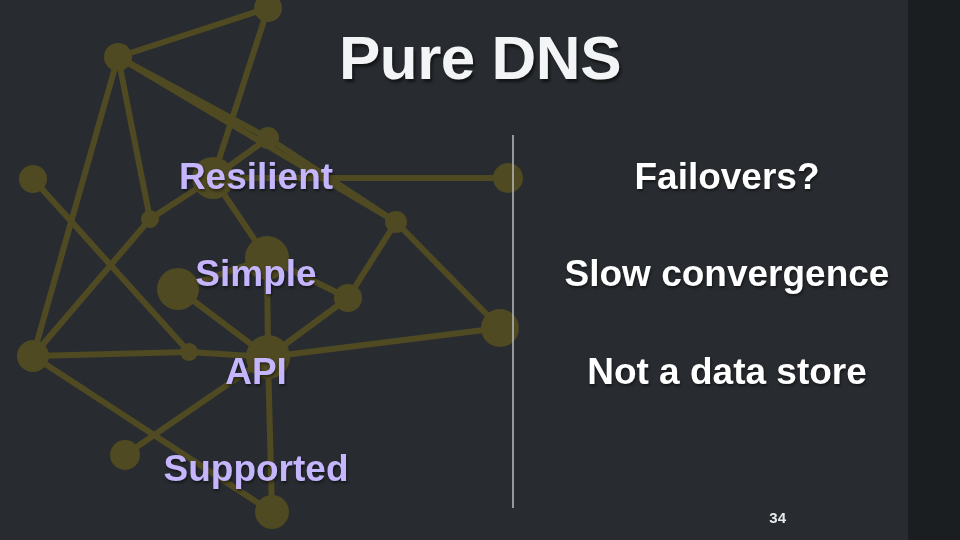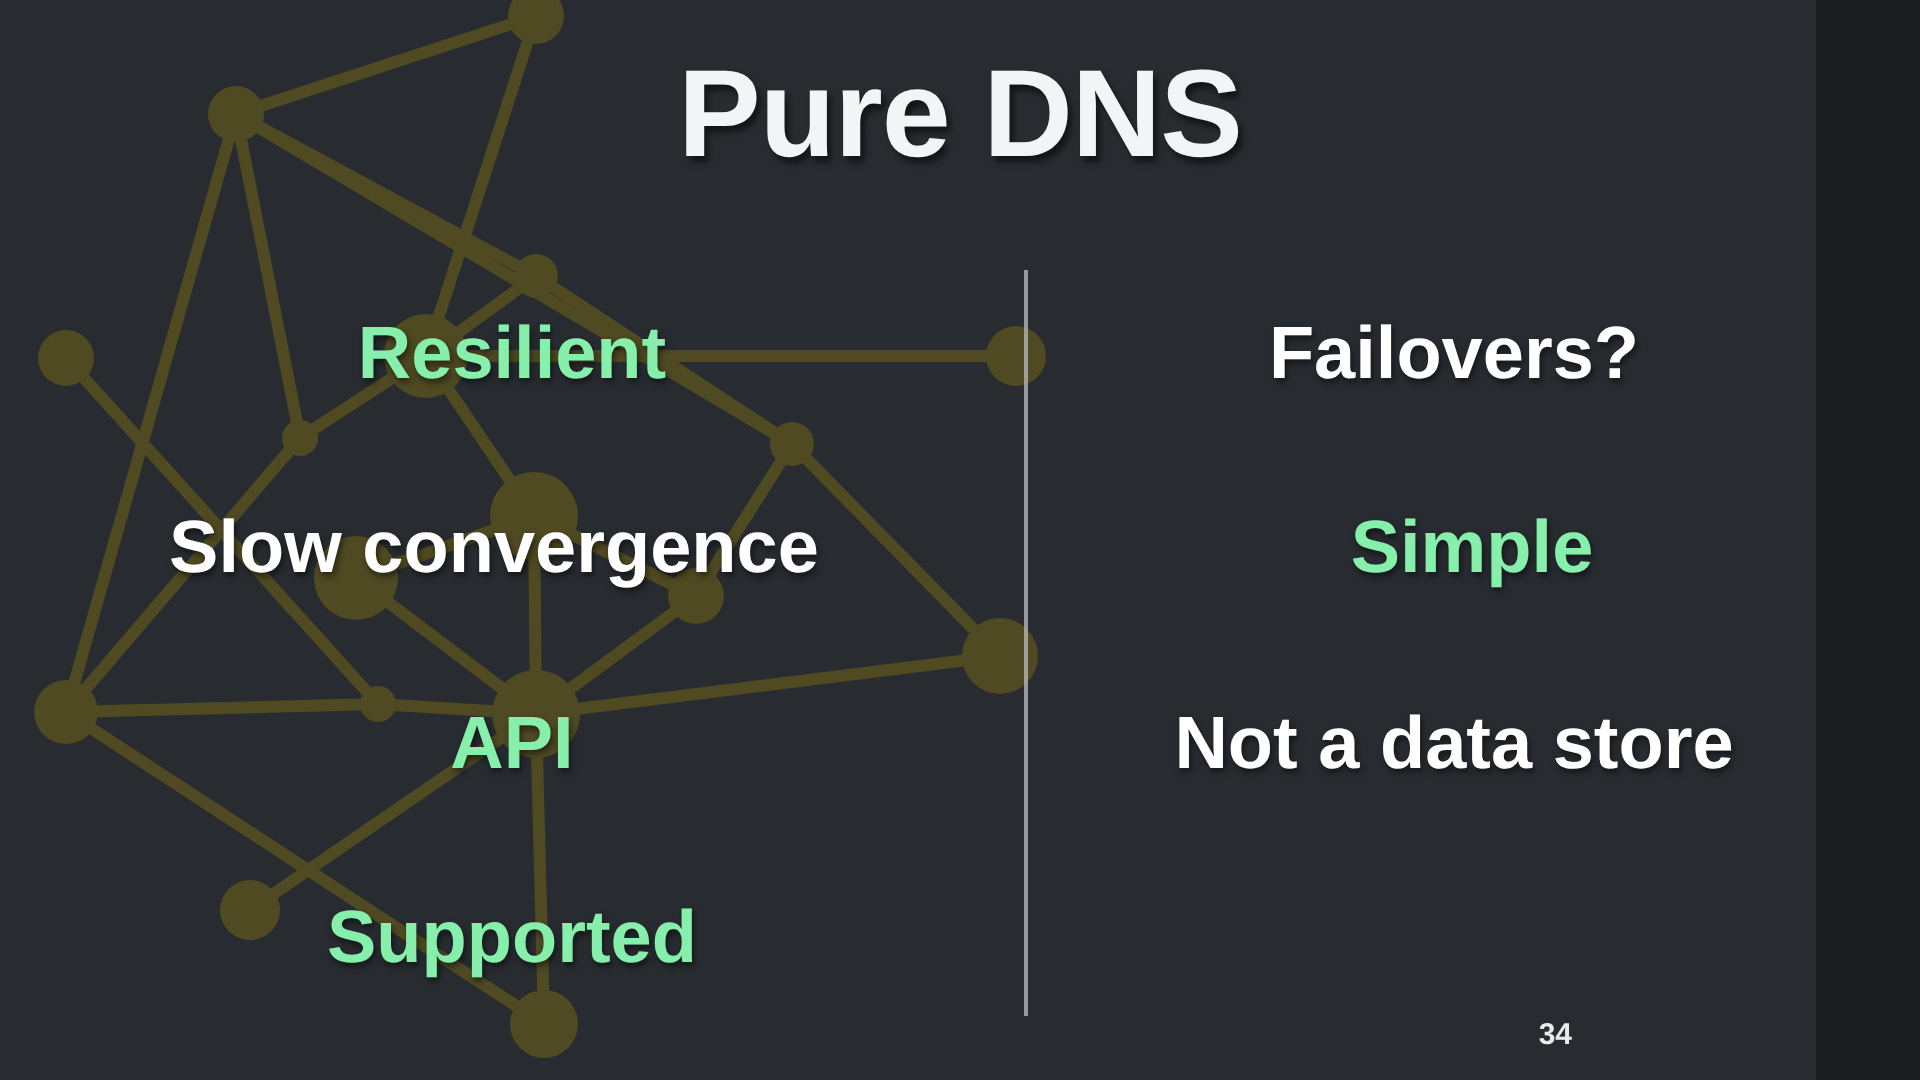--- a/index.html
+++ b/index.html
@@ -55,21 +55,21 @@
     display: flex;
     align-items: center;
     font-weight: bold;
     font-size: 37px;
     font-stretch: condensed;
     text-shadow: 1px 2px 3px rgba(0,0,0,0.5);
     white-space: nowrap;
   }
   .cell.left {
     justify-content: center;
-    color: #86efac;
+    color: #c4b5fd;
   }
   .cell.right {
     justify-content: center;
     padding-right: 18px;
     color: #ffffff;
   }
 
   
   #divider {
     position: absolute;
@@ -154,25 +154,25 @@
 
   <div id="columns">
 
     <div class="cell left">
       <span>Resilient</span>
     </div>
     <div class="cell right">
       <span>Failovers?</span>
     </div>
 
+    <div class="cell left">
+      <span>Simple</span>
+    </div>
     <div class="cell right">
       <span>Slow convergence</span>
-    </div>
-    <div class="cell left">
-      <span>Simple</span>
     </div>
 
     <div class="cell left">
       <span>API</span>
     </div>
     <div class="cell right">
       <span>Not a data store</span>
     </div>
 
     <div class="cell left">

